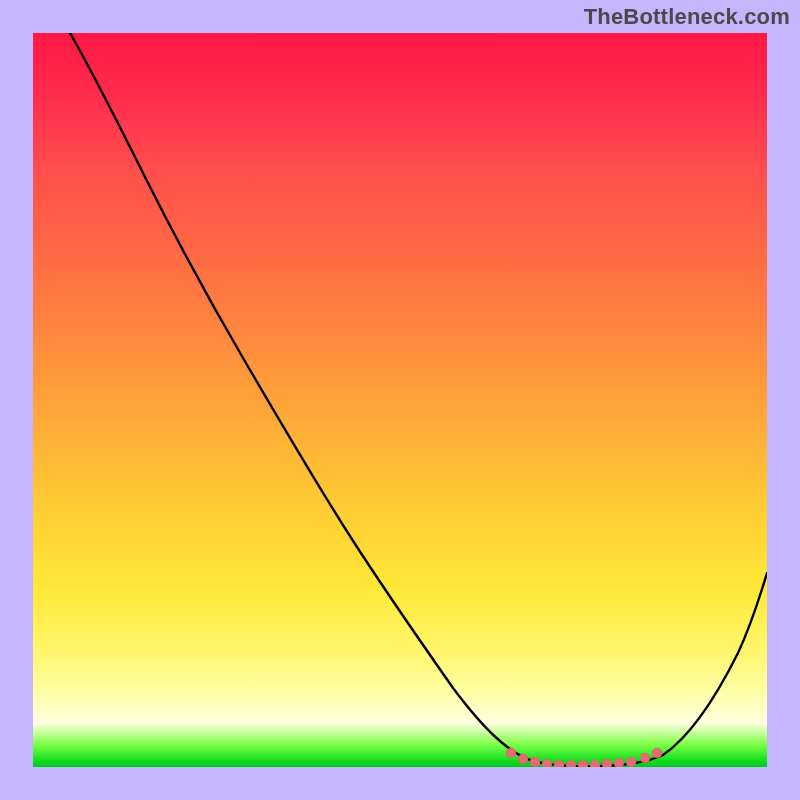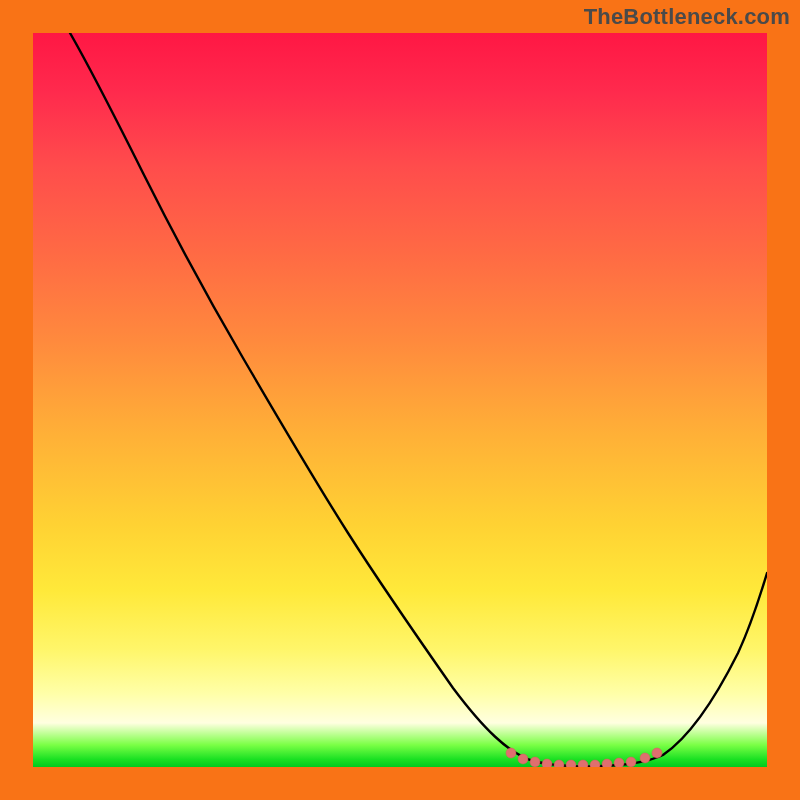--- a/index.html
+++ b/index.html
@@ -8,21 +8,21 @@
     width: 800px;
     height: 800px;
     background: #000;
     overflow: hidden;
     font-family: Arial, Helvetica, sans-serif;
   }
   .frame {
     position: relative;
     width: 800px;
     height: 800px;
-    background: #f97316;
+    background: #c4b5fd;
   }
   .watermark {
     position: absolute;
     top: 4px;
     right: 10px;
     color: #4a4a4a;
     font-size: 22px;
     font-weight: 600;
     letter-spacing: 0.2px;
     z-index: 30;

